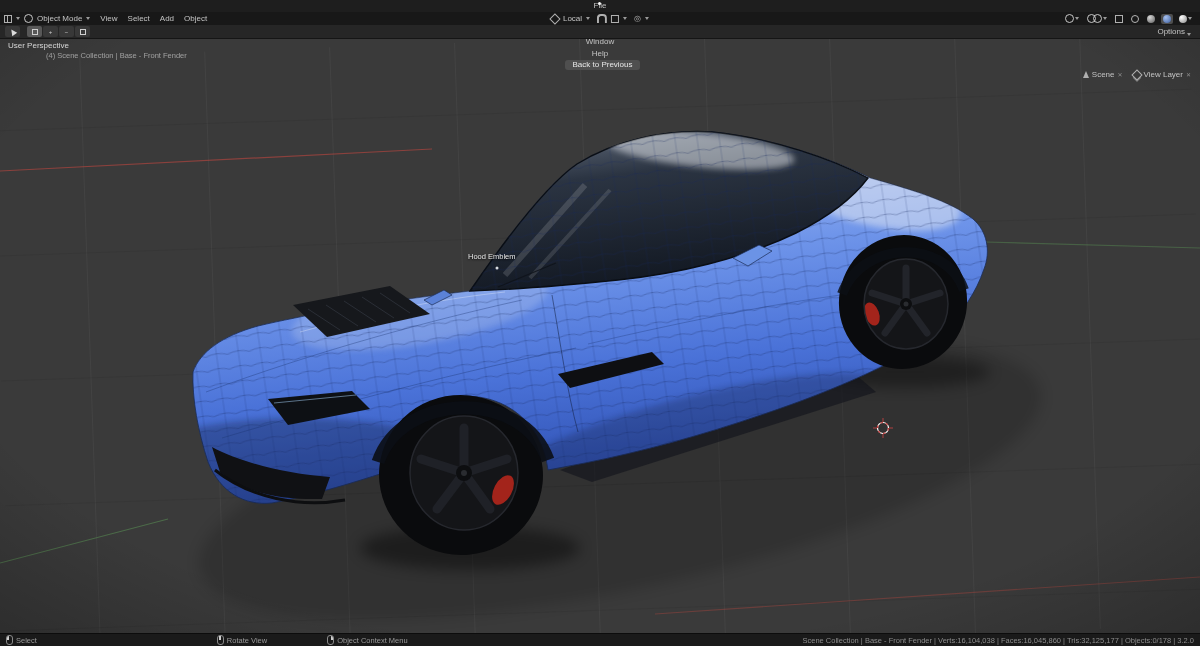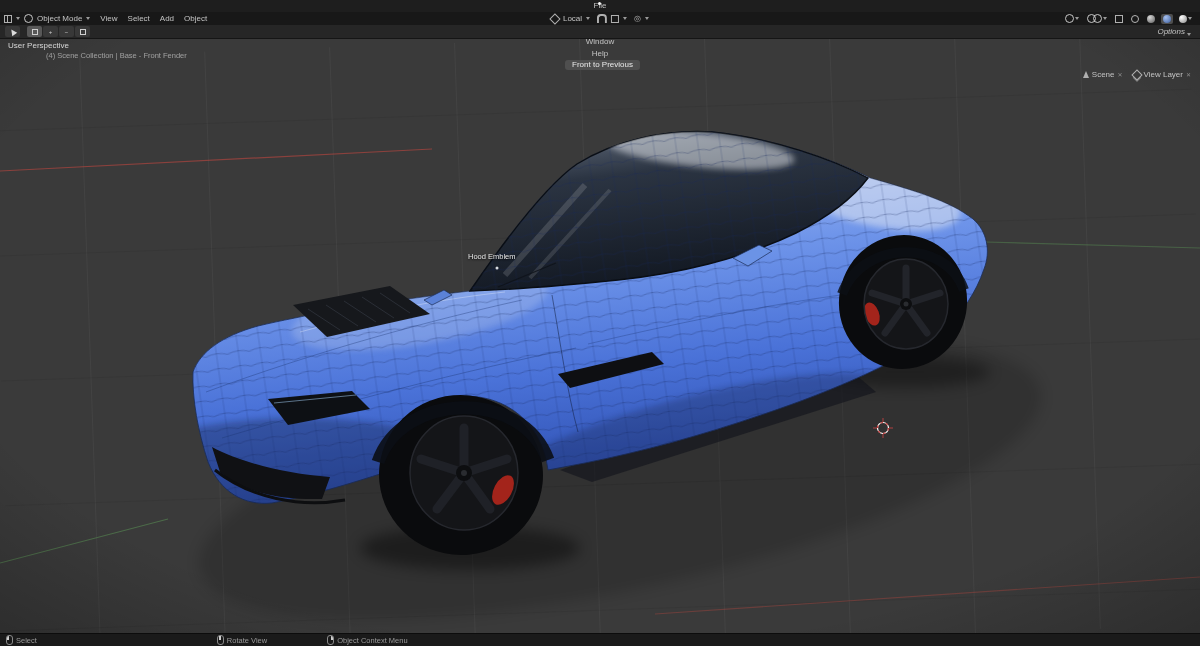--- a/index.html
+++ b/index.html
@@ -22,21 +22,21 @@
   #header2{position:absolute;top:12px;left:0;right:0;height:13px;background:#181818;
     border-bottom:1px solid #0d0d0d;display:flex;align-items:center;font-size:8px;
     padding:0 4px;z-index:40;}
   .h2-center{position:absolute;left:50%;transform:translateX(-50%);display:flex;align-items:center;gap:7px;}
   .h2-right{margin-left:auto;display:flex;align-items:center;gap:4px;padding-right:2px;}
   .grp{display:flex;align-items:center;gap:4px;}
 
   #header3{position:absolute;top:25px;left:0;right:0;height:13px;background:#262626;
     border-bottom:1px solid #151515;display:flex;align-items:center;padding:0 5px;gap:3px;
     font-size:8px;z-index:40;}
-  #header3 .opts{margin-left:auto;display:flex;align-items:flex-end;gap:2px;padding-right:4px;font-style:italic;}
+  #header3 .opts{margin-left:auto;display:flex;align-items:flex-end;gap:2px;padding-right:4px;}
 
   #statusbar{position:absolute;bottom:0;left:0;right:0;height:12px;background:#1a1a1a;
     border-top:1px solid #0c0c0c;display:flex;align-items:center;font-size:7.5px;color:#9a9a9a;
     padding:0 6px;z-index:40;}
   .sb-item{display:flex;align-items:center;gap:3px;white-space:nowrap;}
   .sb-info{margin-left:auto;white-space:nowrap;color:#8d8d8d;}
 
   
   .blogo{width:9px;height:9px;border-radius:50%;background:#e87d0d;position:relative;margin:0 2px;}
   .blogo::after{content:'';position:absolute;width:3px;height:3px;background:#fff;border-radius:50%;top:2px;left:2px;}
@@ -263,21 +263,21 @@
 <div class="vp-text2">(4) Scene Collection | Base - Front Fender</div>
 <div class="obj-label">Hood Emblem</div>
 
 <div id="topbar">
   <span class="blogo"></span>
   <span class="mi">File</span>
   <span class="mi">Help</span>
   <span class="mi">Render</span>
   <span class="mi">Window</span>
   <span class="mi">Help</span>
-  <span id="back-btn">Front to Previous</span>
+  <span id="back-btn">Back to Previous</span>
   <span class="tb-right">
     <span class="widget">
       <span class="i-cone"></span>
       <span>Scene</span>
       <span class="x-icon"></span>
     </span>
     <span class="widget">
       <span class="i-layers"></span>
       <span>View Layer</span>
       <span class="x-icon"></span>
@@ -376,13 +376,14 @@
     <span>Select</span>
   </span>
   <span class="sb-item" style="margin-left:180px;">
     <span class="mouse middle"></span>
     <span>Rotate View</span>
   </span>
   <span class="sb-item" style="margin-left:60px;">
     <span class="mouse right"></span>
     <span>Object Context Menu</span>
   </span>
+  <span class="sb-info">Scene Collection | Base - Front Fender | Verts:16,104,038 | Faces:16,045,860 | Tris:32,125,177 | Objects:0/178 | 3.2.0</span>
 </div>
 
 </body></html>

